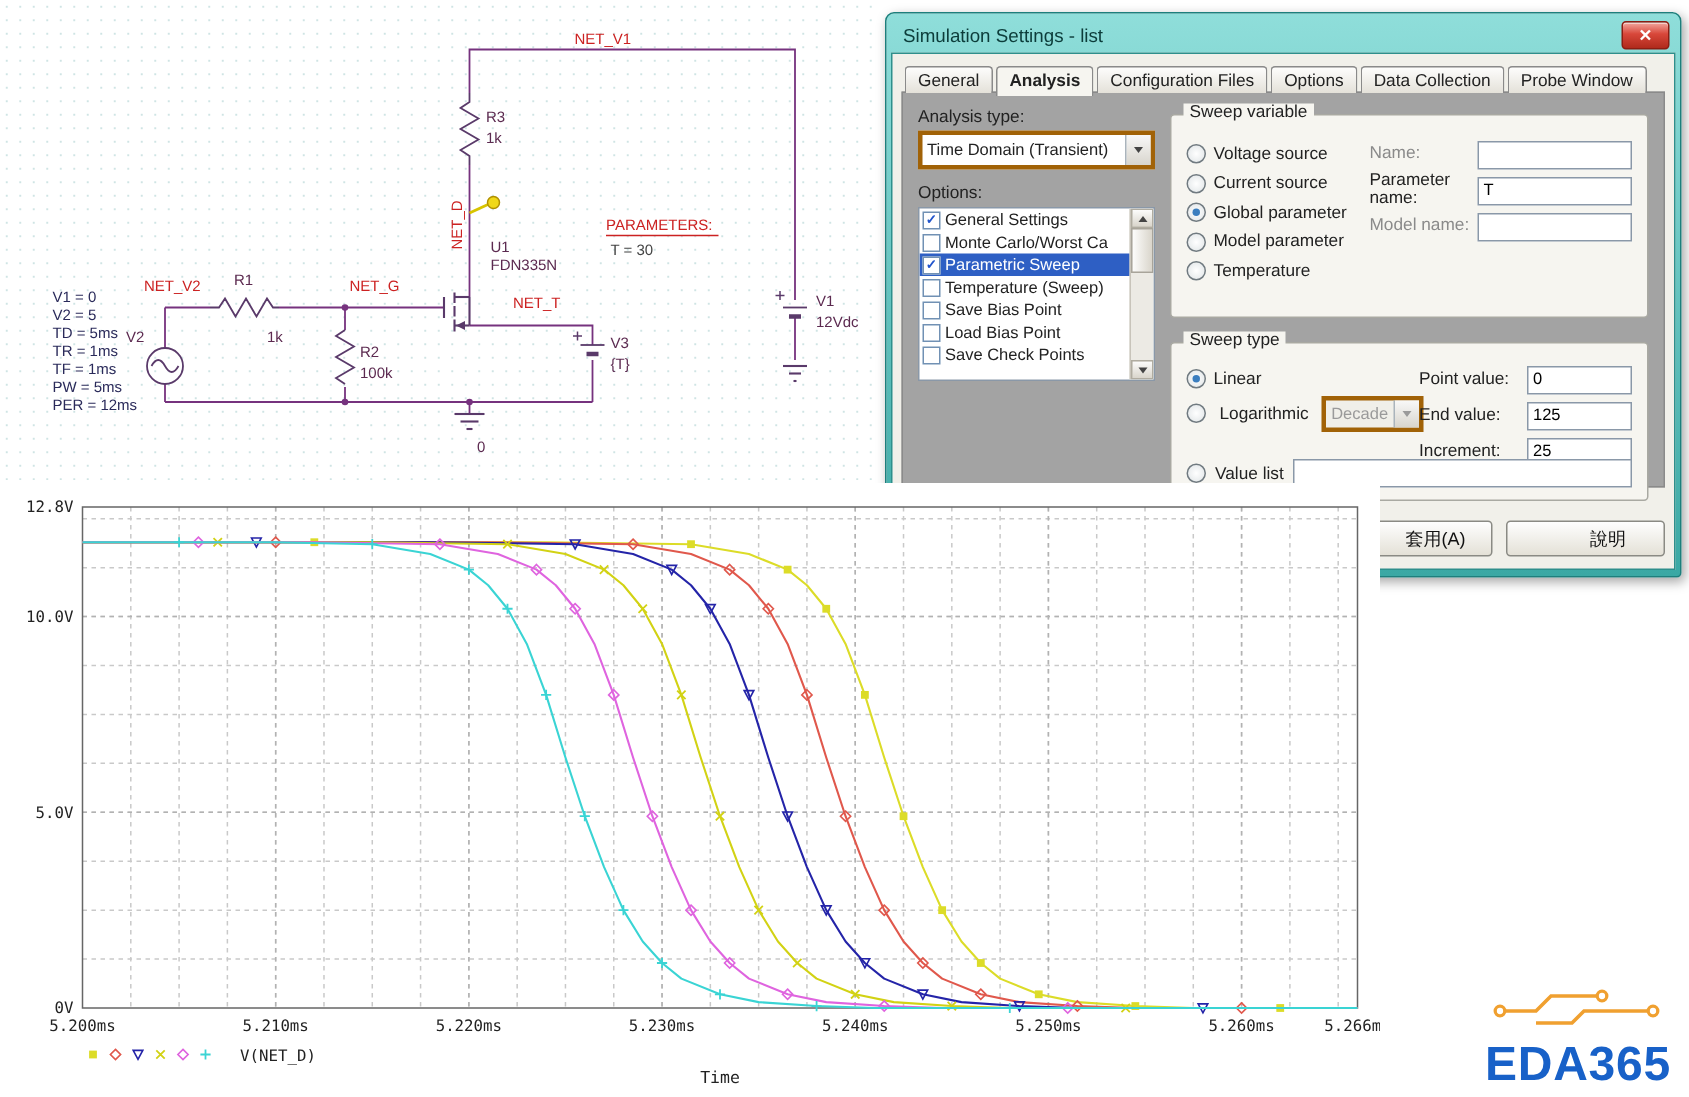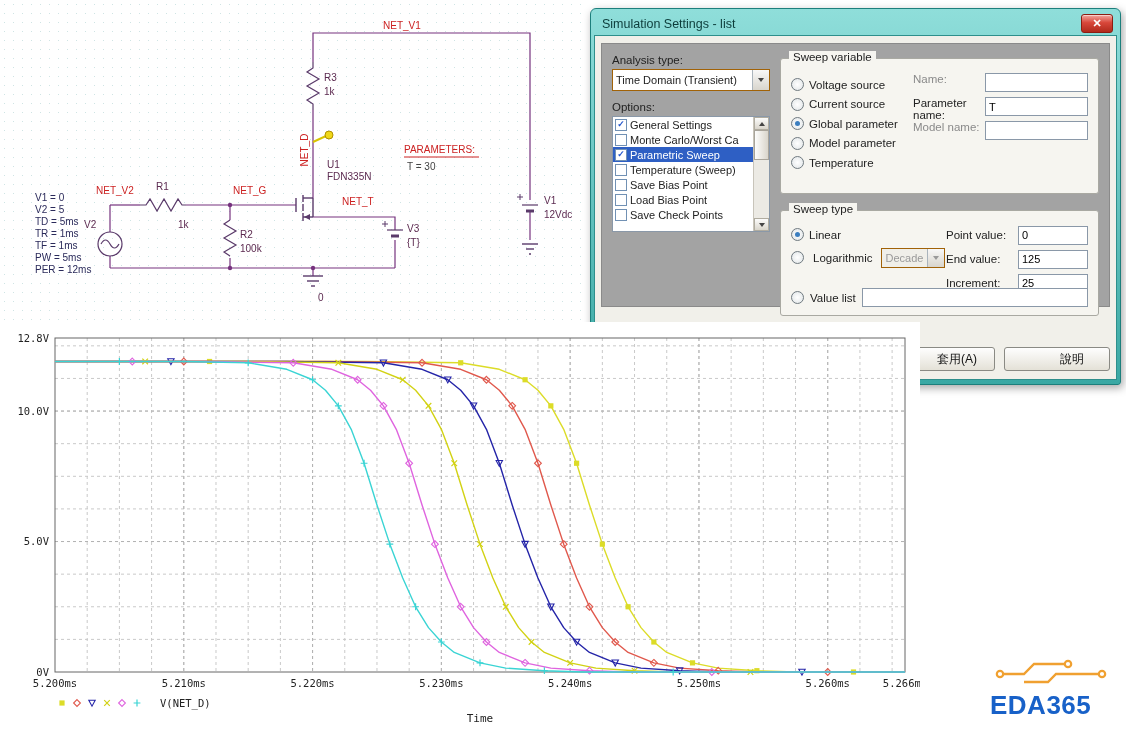--- a/index.html
+++ b/index.html
@@ -26,21 +26,21 @@
   .tabs{display:flex;padding-left:2px;position:relative;z-index:2;}
   .tab{font-size:11.5px;padding:3px 8px 2px 8px;border:1px solid #8a8a8a;border-bottom:none;
     border-radius:3px 3px 0 0;background:linear-gradient(#fdfdfc,#e4e1d9);margin-right:2px;white-space:nowrap;color:#222;}
   .tab.active{background:#f6f5f0;padding-bottom:4px;margin-bottom:-2px;font-weight:bold;}
   .panel{border:1px solid #8a8a8a;background:#a3a3a3;height:264px;margin-top:-1px;position:relative;
     padding:10px;box-sizing:border-box;display:flex;gap:10px;}
 
   .left-col{width:158px;flex:none;}
   .lbl{font-size:11.5px;margin-bottom:3px;}
   .lbl.dim{color:#8a8a8a;}
-  .combo{height:20px;border:1px solid #a16207;background:#fff;display:flex;align-items:center;font-size:11px;}
+  .combo{height:20px;border:3px solid #a16207;background:#fff;display:flex;align-items:center;font-size:11px;}
   .combo .val{flex:1;padding:0 3px;white-space:nowrap;overflow:hidden;}
   .combo .btn{width:16px;height:100%;border-left:1px solid #aab4bc;background:linear-gradient(#f8f8f8,#d8d5cd);
     display:flex;align-items:center;justify-content:center;}
   .arrow-dn{width:0;height:0;border-left:3.5px solid transparent;border-right:3.5px solid transparent;border-top:4.5px solid #444;}
   .combo.disabled{background:#f0efe9;color:#9a9a9a;}
   .combo.disabled .arrow-dn{border-top-color:#9a9a9a;}
 
   .listbox{margin-top:2px;height:114px;border:1px solid #8a98a8;background:#fff;position:relative;overflow:hidden;}
   .opt-row{height:15px;display:flex;align-items:center;padding-left:2px;font-size:11px;white-space:nowrap;margin-right:15px;}
   .opt-row.sel{background:#2e5fc4;color:#fff;}
@@ -62,21 +62,21 @@
   .gb-sv{height:134px;margin-top:4px;}
   .gb-st{height:104px;margin-top:16px;padding-left:20px;}
 
   .radio{width:11px;height:11px;border-radius:50%;border:1px solid #707a80;background:radial-gradient(#ffffff,#dfe4e6);
     flex:none;position:relative;}
   .radio.on::after{content:"";position:absolute;left:2.5px;top:2.5px;width:5px;height:5px;border-radius:50%;background:#3b7ebf;}
   .radio-row{display:flex;align-items:center;gap:5px;font-size:11.5px;height:19.5px;}
 
   .sv-radios{position:absolute;left:10px;top:16px;}
   .sv-fields{position:absolute;left:132px;right:10px;top:14px;}
-  .field-row{display:flex;align-items:flex-start;height:24px;font-size:11.5px;}
+  .field-row{display:flex;align-items:center;height:24px;font-size:11.5px;}
   .field-row .flabel{flex:1;}
   .tinput{height:17px;border:1px solid #8a98a8;background:#fff;font-size:11px;padding:0 3px;
     font-family:"Liberation Sans",sans-serif;box-sizing:content-box;}
   .w95{width:95px;}
   .w62{width:62px;}
 
   .st-left{position:absolute;left:10px;top:14px;}
   .st-right{position:absolute;right:10px;top:12px;}
   .st-frow{display:flex;align-items:center;height:24px;font-size:11.5px;}
   .st-frow .flabel{width:72px;}
@@ -89,21 +89,21 @@
   .push-btn{width:74px;height:22px;border:1px solid #8a8a84;border-radius:3px;font-size:12px;
     background:linear-gradient(#fefefe,#e4e1d7);display:flex;align-items:center;justify-content:center;
     font-family:"Liberation Sans",sans-serif;color:#111;padding-left:30px;}
   .push-btn.default{border:1px solid #2a96c8;box-shadow:0 0 0 1px #9adcf0 inset;}
 
   
   .chart{position:absolute;left:0;top:322px;width:920px;height:409px;background:#fff;}
 
   
   .logo{position:absolute;left:990px;top:650px;width:130px;height:78px;text-align:left;}
-  .logo-text{font-size:26px;font-weight:bold;color:#1861c8;letter-spacing:0.5px;line-height:1;
+  .logo-text{font-size:32px;font-weight:bold;color:#1861c8;letter-spacing:0.5px;line-height:1;
     font-family:"Liberation Sans",sans-serif;}
 </style>
 </head>
 <body>
 
 <div class="canvas">
 
   <div class="schematic">
     <svg width="588" height="320" viewBox="0 0 588 320">
 
@@ -227,20 +227,28 @@
   </div>
 
   <div class="dialog">
     <div class="titlebar">
       <span class="title-text">Simulation Settings - list</span>
       <span class="close-btn">
           <span>✕</span>
         </span>
     </div>
     <div class="dlg-body">
+      <div class="tabs">
+        <span class="tab">General</span>
+        <span class="tab active">Analysis</span>
+        <span class="tab">Configuration Files</span>
+        <span class="tab">Options</span>
+        <span class="tab">Data Collection</span>
+        <span class="tab">Probe Window</span>
+      </div>
       <div class="panel">
 
         <div class="left-col">
           <div class="lbl">Analysis type:</div>
           <div class="combo">
             <span class="val">Time Domain (Transient)</span>
             <span class="btn">
                 <span class="arrow-dn"></span>
               </span>
           </div>

